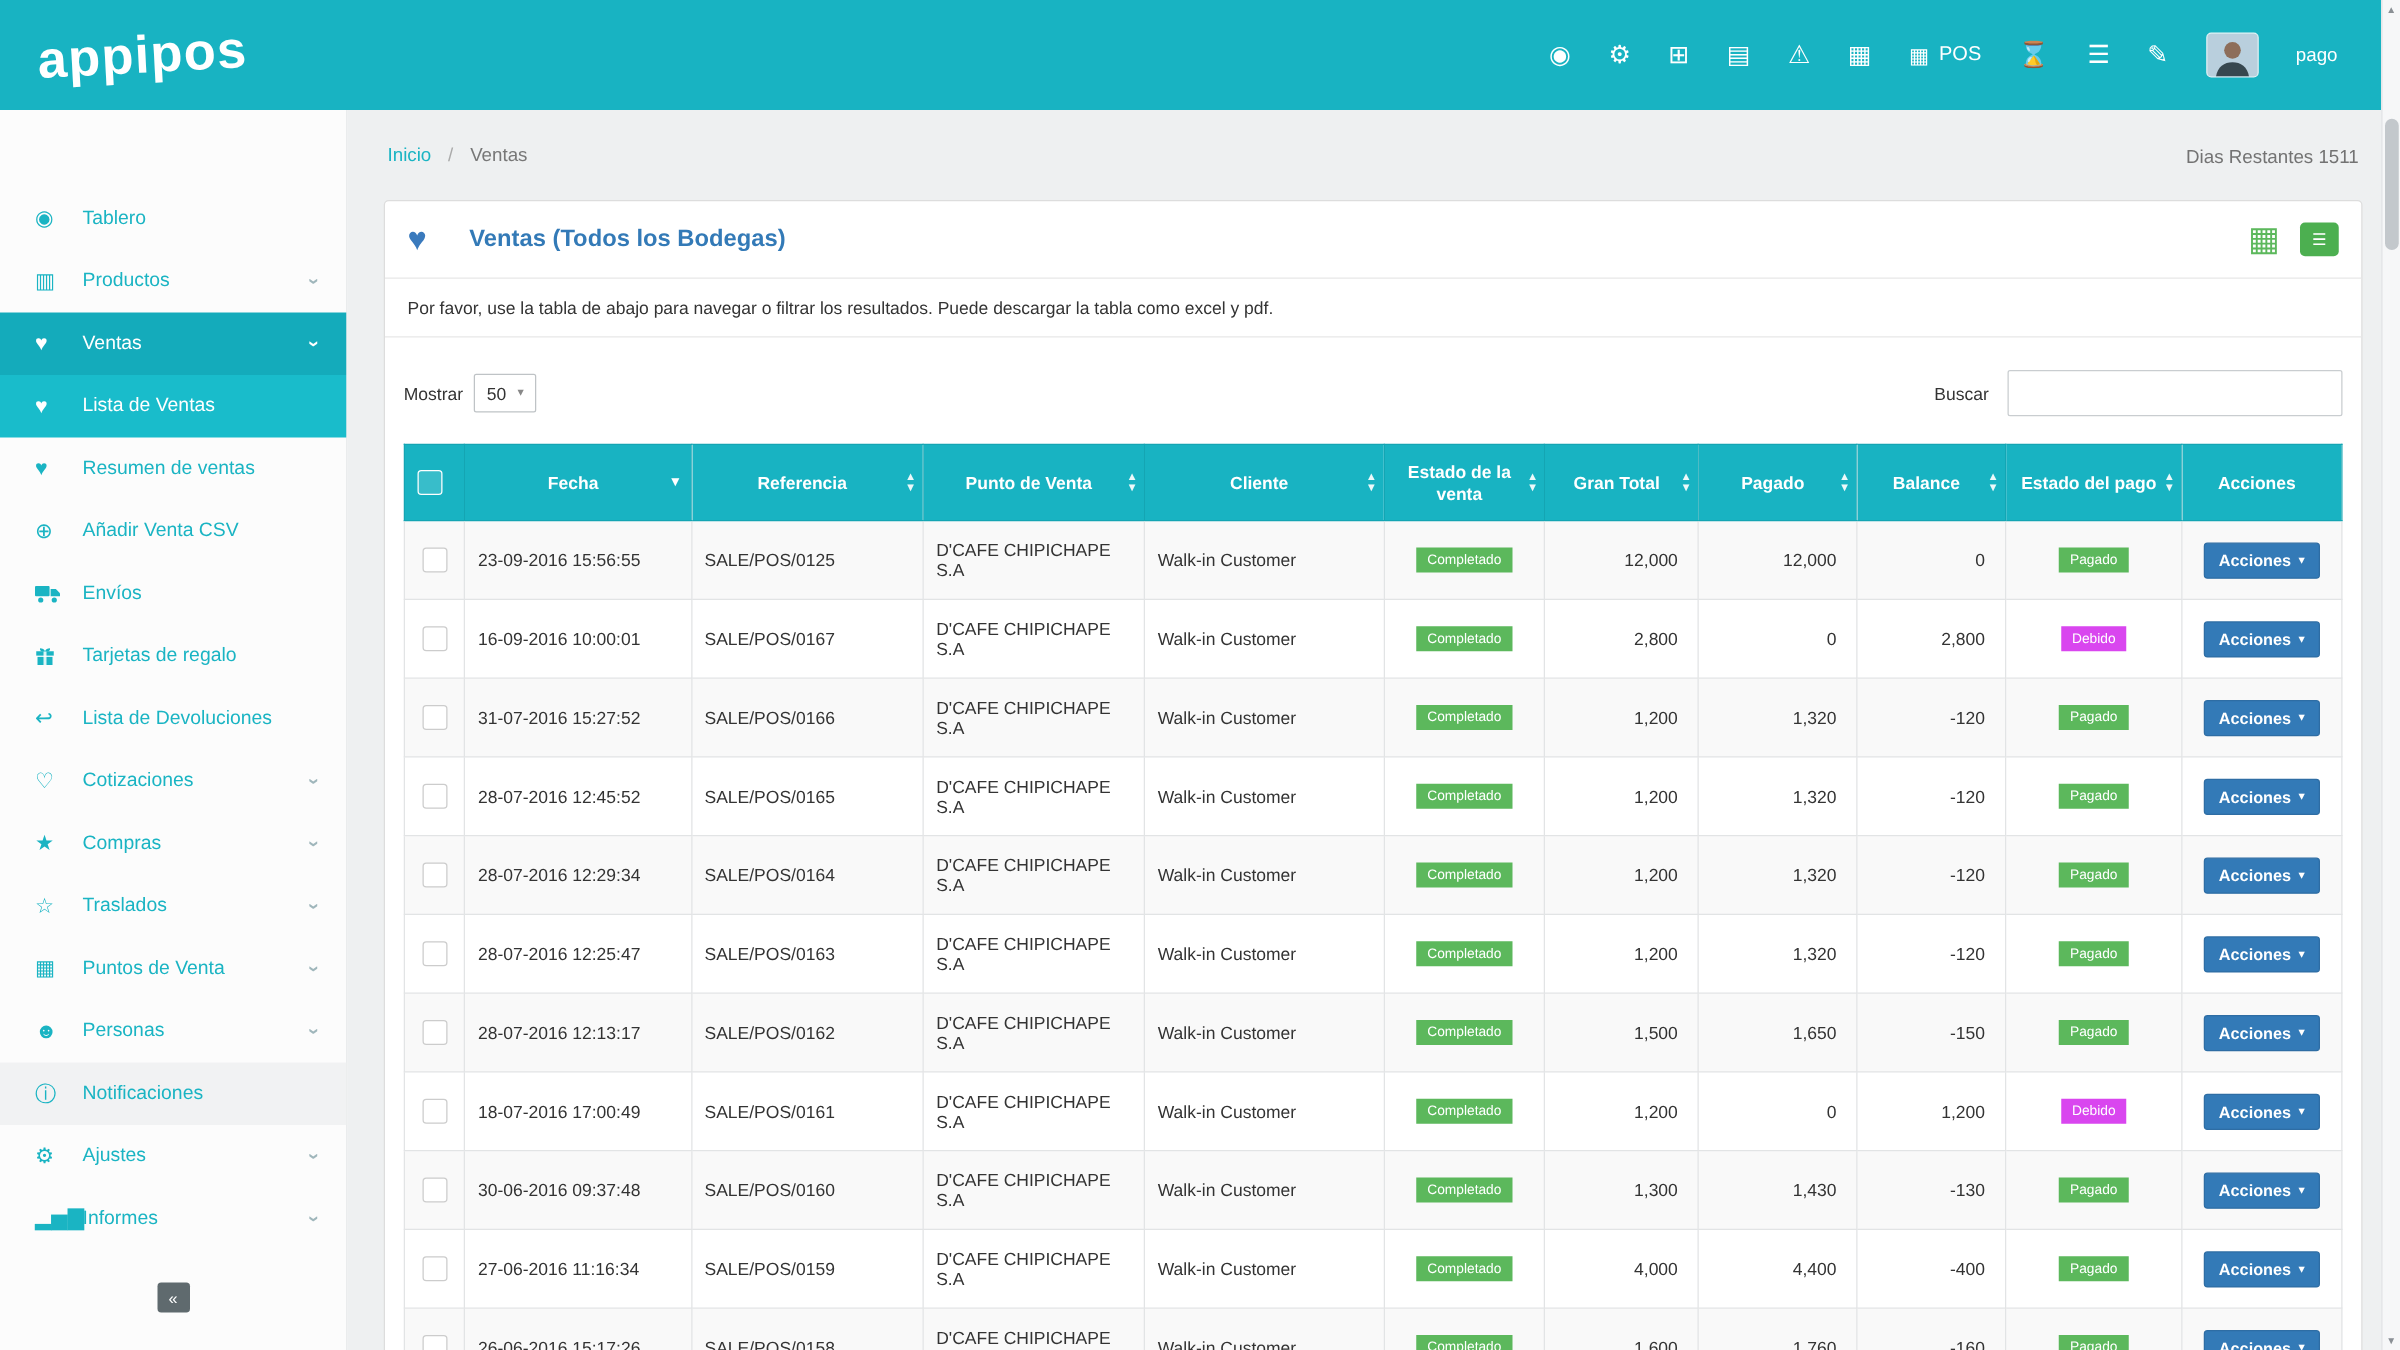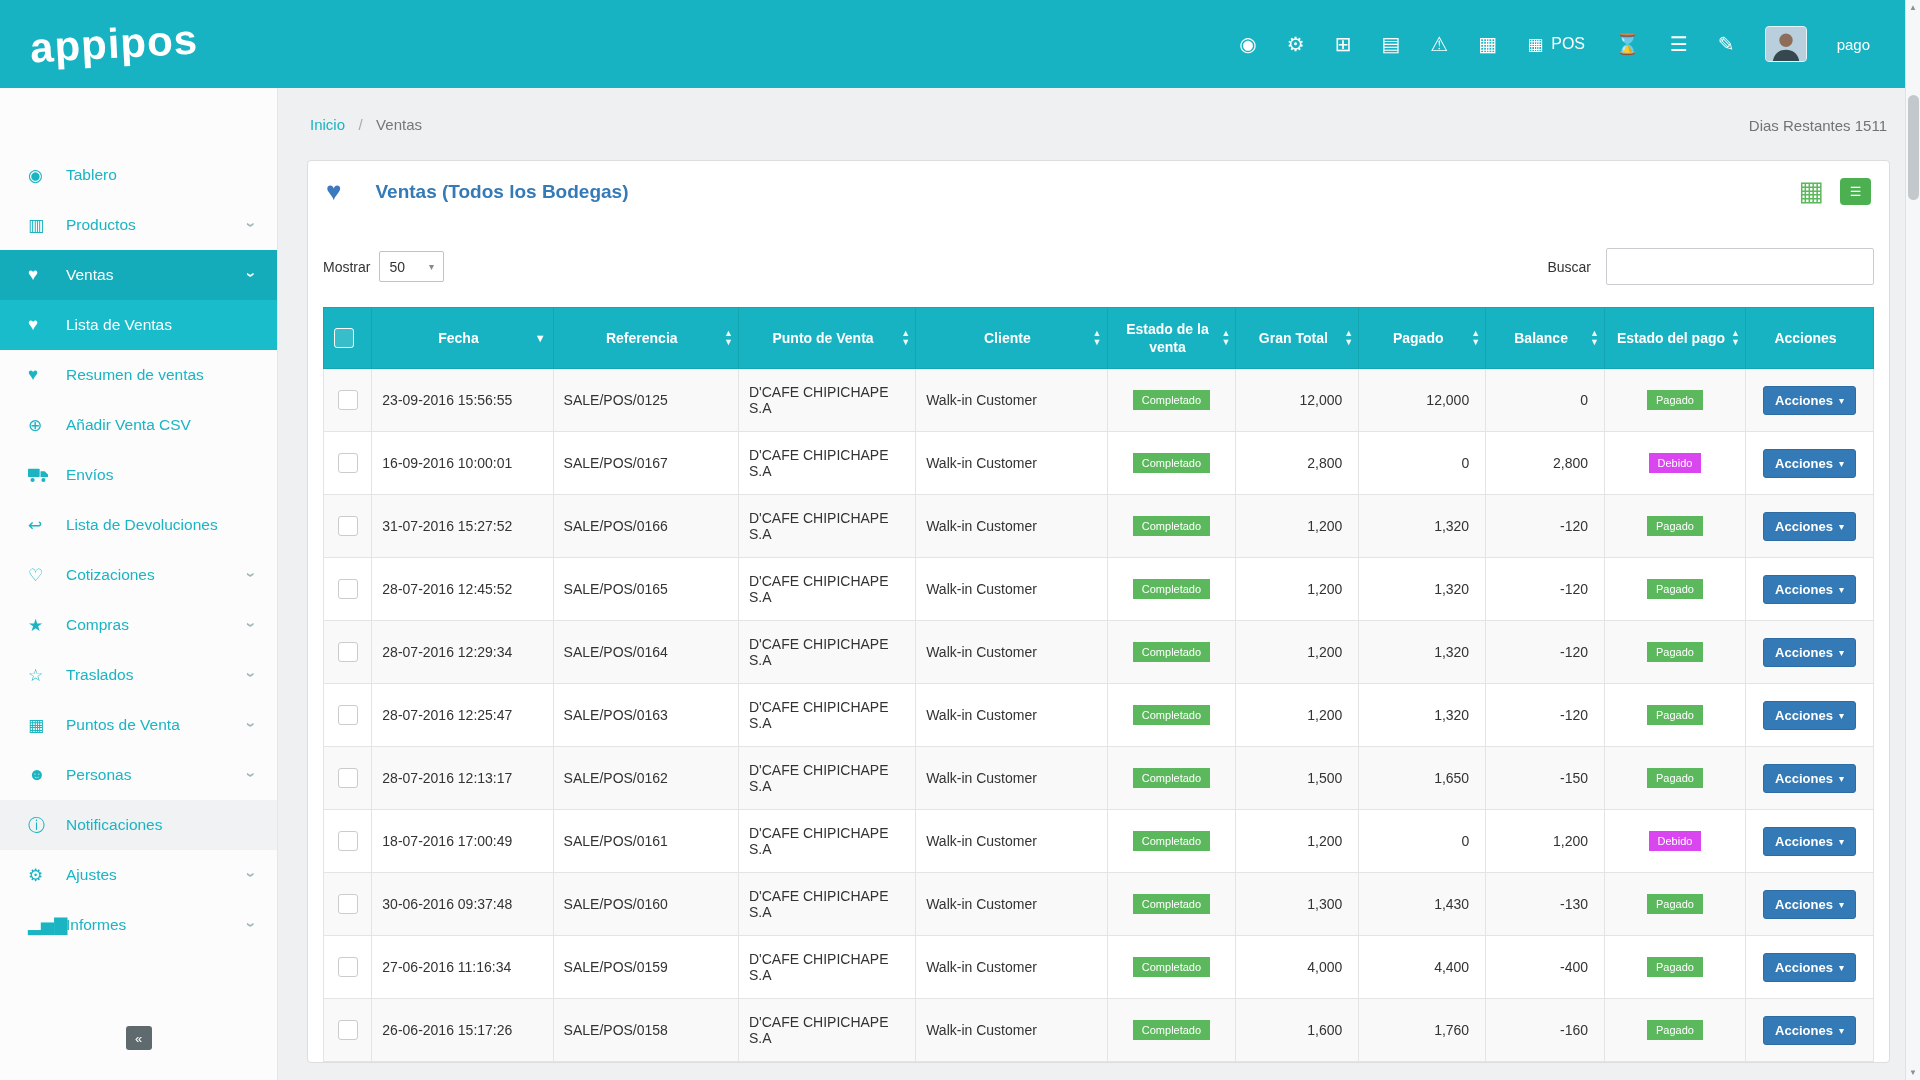--- a/index.html
+++ b/index.html
@@ -53,21 +53,21 @@
   .panel-heart{color:#3a7abd;font-size:26px;margin-right:34px}
   .panel-title{color:#337ab7;font-size:19px;font-weight:bold;margin:0}
   .panel-tools{margin-left:auto;display:flex;align-items:center;gap:16px}
   .tool.excel{color:#5cb85c;font-size:27px;line-height:1;cursor:pointer}
   .tool.columns{width:31px;height:27px;background:#4caf50;border-radius:4px;color:#fff;font-size:13px;
       display:flex;align-items:center;justify-content:center;cursor:pointer}
   .panel-info{border-top:1px solid #e7e7e7;border-bottom:1px solid #e7e7e7;padding:15px 18px;font-size:14px;color:#333}
 
   .controls-row{display:flex;align-items:center;padding:26px 15px 0}
   .show-label{font-size:14px;color:#333;margin-right:9px}
-  .page-size-select{display:flex;align-items:center;gap:24px;border:1px solid #bfc3c6;background:#fff;height:31px;padding:0 9px;
+  .page-size-select{display:flex;align-items:center;gap:9px;border:1px solid #bfc3c6;background:#fff;height:31px;padding:0 9px;
       font-size:14px;color:#333;cursor:pointer;border-radius:2px}
   .caret-sm{font-size:10px;color:#888}
   .spacer{flex:1}
   .search-label{font-size:14px;color:#333;margin-right:15px}
   .search-input{width:268px;height:37px;border:1px solid #c9cdd0;border-radius:2px;padding:0 10px;font-size:14px;font-family:inherit;outline:none;background:#fff}
 
   
   .sales-table{width:calc(100% - 30px);margin:22px 15px 0;border-collapse:collapse;table-layout:fixed}
   .sales-table th{background:#18b3c2;color:#fff;font-size:14px;font-weight:bold;padding:10px 14px 10px 6px;border:1px solid #14a5b3;
       vertical-align:middle;position:relative;text-align:center;height:61px}
@@ -162,20 +162,31 @@
           <svg width="20" height="16" viewBox="0 0 24 19">
             <rect x="0" y="2" width="14" height="10" rx="1" fill="currentColor"></rect>
             <path d="M15 5h5l4 4v3h-9z" fill="currentColor"></path>
             <circle cx="5.5" cy="15.5" r="2.5" fill="currentColor"></circle>
             <circle cx="18.5" cy="15.5" r="2.5" fill="currentColor"></circle>
           </svg>
         </span>
         <span class="si-label">Envíos</span>
       </div>
       <div class="side-item">
+        <span class="si-icon">
+          <svg width="16" height="16" viewBox="0 0 16 16">
+            <rect x="1" y="4" width="14" height="3.5" fill="currentColor"></rect>
+            <rect x="2" y="8.5" width="12" height="6.5" fill="currentColor"></rect>
+            <rect x="6.8" y="4" width="2.4" height="11" fill="rgba(255,255,255,0.85)"></rect>
+            <path d="M4 1.5c2 0 3.5 1 4 2.5-2 .5-4.5 0-4-2.5zM12 1.5c-2 0-3.5 1-4 2.5 2 .5 4.5 0 4-2.5z" fill="currentColor"></path>
+          </svg>
+        </span>
+        <span class="si-label">Tarjetas de regalo</span>
+      </div>
+      <div class="side-item">
         <span class="si-icon">↩</span>
         <span class="si-label">Lista de Devoluciones</span>
       </div>
       <div class="side-item">
         <span class="si-icon">♡</span>
         <span class="si-label">Cotizaciones</span>
         <span class="si-chevron">›</span>
       </div>
       <div class="side-item">
         <span class="si-icon">★</span>
@@ -229,20 +240,21 @@
   <section class="panel">
     <div class="panel-head">
       <span class="panel-heart">♥</span>
       <h1 class="panel-title">Ventas (Todos los Bodegas)</h1>
       <div class="panel-tools">
         <span class="tool excel">▦</span>
         <span class="tool columns">☰</span>
       </div>
     </div>
 
+    <div class="panel-info">Por favor, use la tabla de abajo para navegar o filtrar los resultados. Puede descargar la tabla como excel y pdf.</div>
 
     <div class="controls-row">
       <label class="show-label">Mostrar</label>
       <div class="page-size-select">
         <span>50</span>
         <span class="caret-sm">▾</span>
       </div>
       <div class="spacer"></div>
       <label class="search-label">Buscar</label>
       <input class="search-input" value="" style="">

